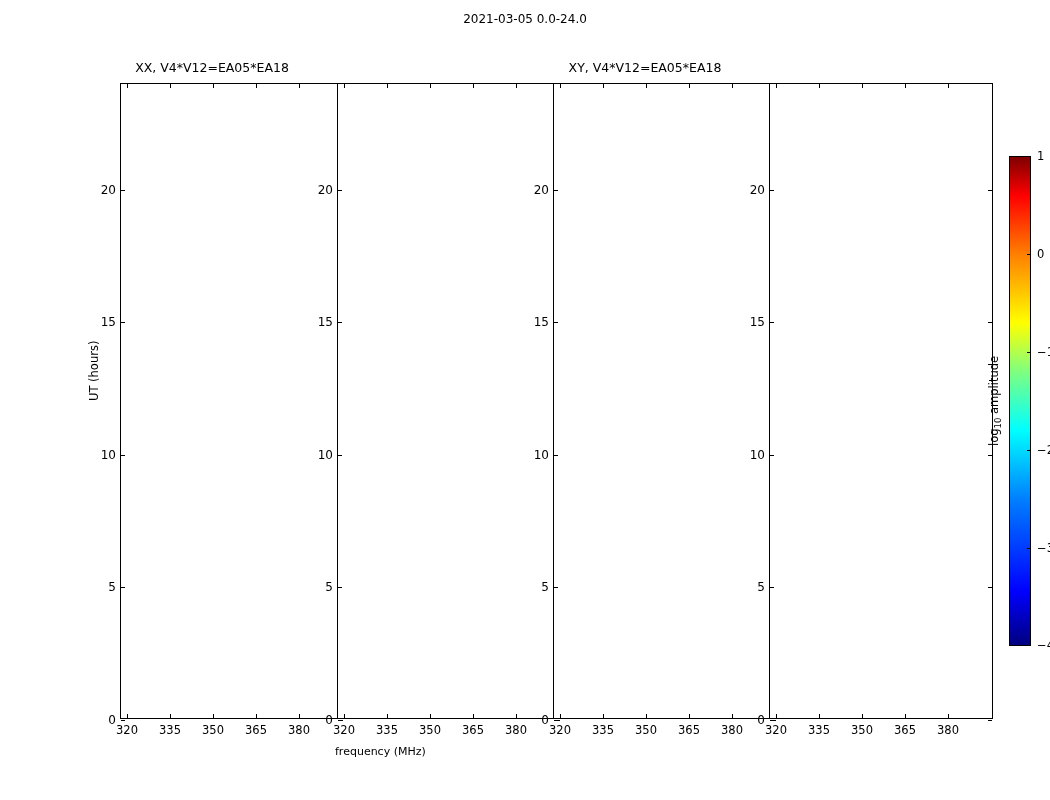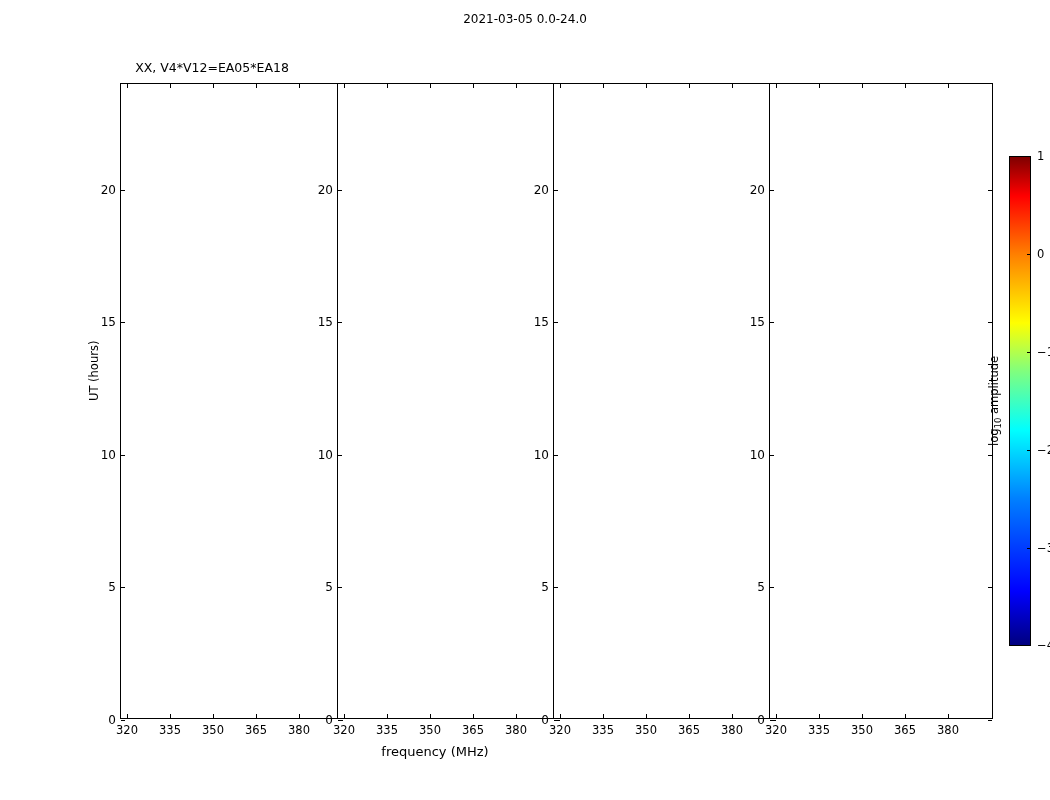--- a/index.html
+++ b/index.html
@@ -100,22 +100,21 @@
     transform-origin: 0 0;
     font-size: 11.5px;
     line-height: 12px;
     white-space: nowrap;
   }
   .xlabel {
     position: absolute;
     top: 745px;
     left: 335px;
     width: 200px;
-    text-align: center;
-    font-size: 13px;
+    font-size: 11px;
     line-height: 13px;
   }
   
   .cbar-wrap {
     position: absolute;
     left: 1009px;
     top: 156px;
     width: 22px;
     height: 490px;
   }
@@ -239,20 +238,21 @@
 
     <div class="xtick" style="left:6px;">320</div>
     <div class="xtick" style="left:49px;">335</div>
     <div class="xtick" style="left:92px;">350</div>
     <div class="xtick" style="left:135px;">365</div>
     <div class="xtick" style="left:178px;">380</div>
   </div>
 </div>
 
 <div class="panel" style="left:553px;">
+  <div class="ptitle">XY, V4*V12=EA05*EA18</div>
   <div class="axes">
     <div class="ytickmark" style="top:636px;"></div>
       <div class="ytickmark right" style="top:636px;"></div>
     <div class="ytickmark" style="top:503px;"></div>
       <div class="ytickmark right" style="top:503px;"></div>
     <div class="ytickmark" style="top:371px;"></div>
       <div class="ytickmark right" style="top:371px;"></div>
     <div class="ytickmark" style="top:238px;"></div>
       <div class="ytickmark right" style="top:238px;"></div>
     <div class="ytickmark" style="top:106px;"></div>

